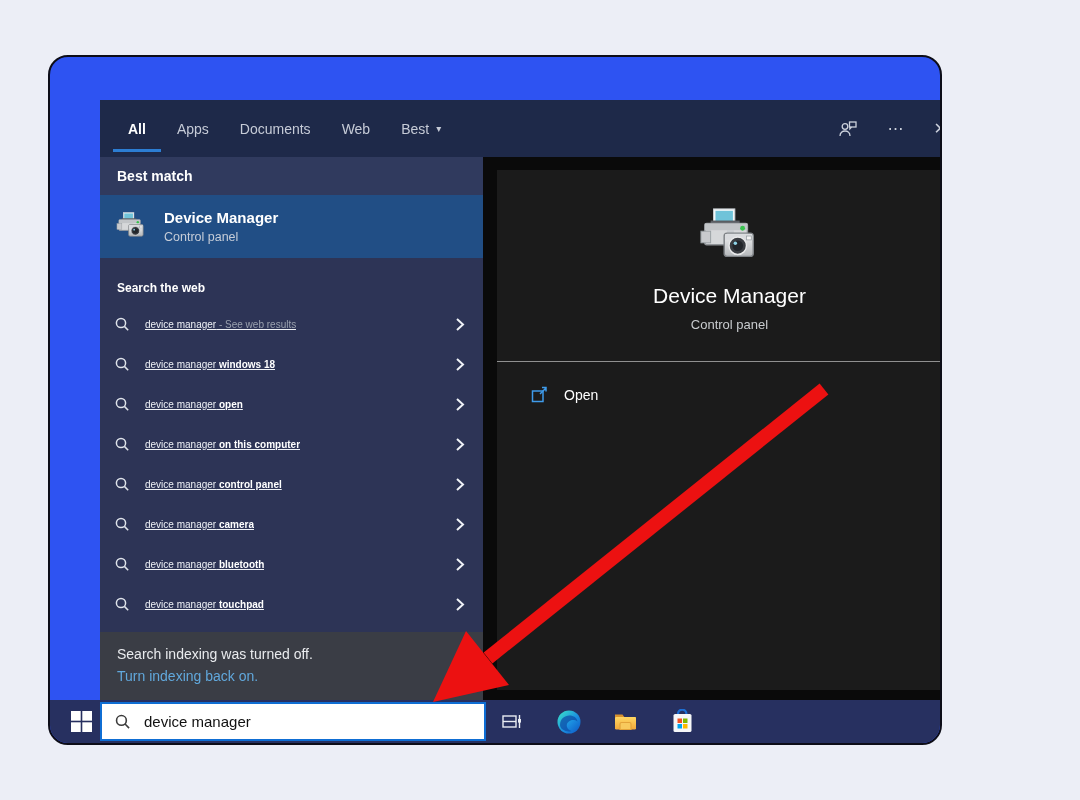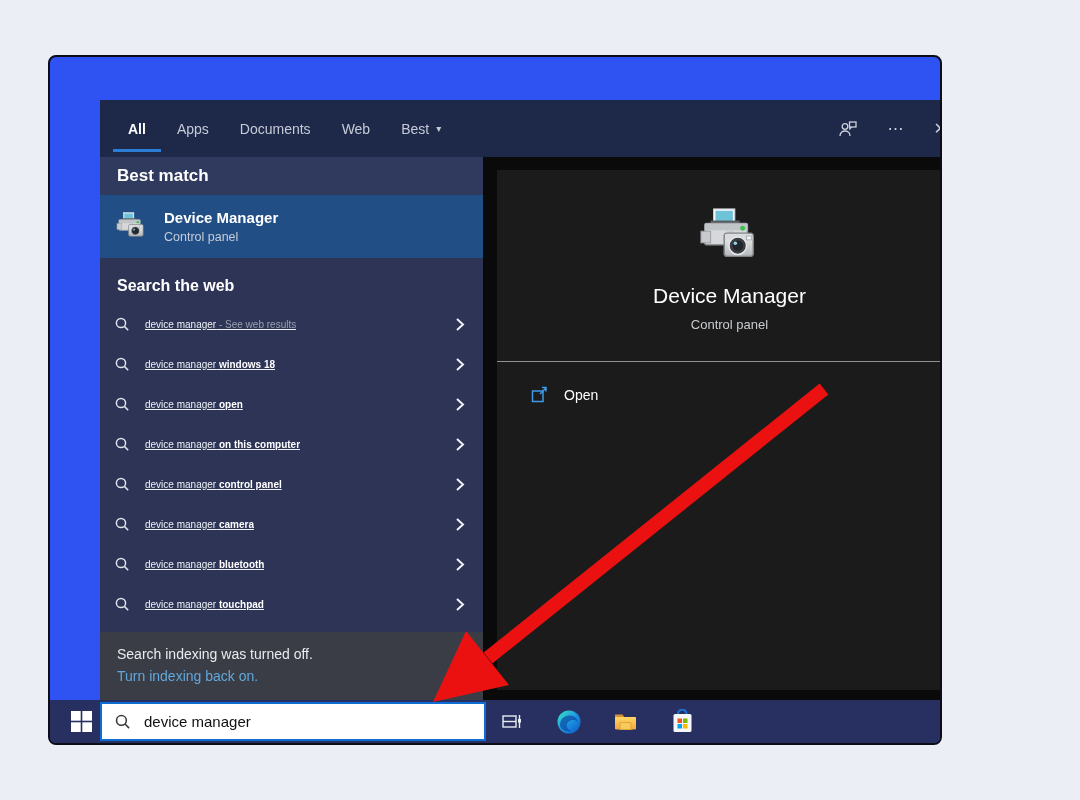--- a/index.html
+++ b/index.html
@@ -3,48 +3,48 @@
 <meta charset="utf-8">
 <style>
   * { margin:0; padding:0; box-sizing:border-box; }
   html,body { width:1080px; height:800px; }
   body { font-family:"Liberation Sans", sans-serif; background:#eceef6; overflow:hidden; }
 
   .page { position:relative; width:1080px; height:800px; background:#eceef6; }
 
   
   .frame { position:absolute; left:48px; top:55px; width:894px; height:690px;
-           background:#2e53f2; border:2px solid #0d0d18; border-radius:8px; overflow:hidden; }
+           background:#2e53f2; border:2px solid #0d0d18; border-radius:20px; overflow:hidden; }
 
   
   .flyout { position:absolute; left:50px; top:43px; width:875px; height:600px; }
 
   .tabbar { position:absolute; left:0; top:0; width:100%; height:57px; background:#1e2949;
             display:flex; align-items:center; padding:0 28px 0 28px; }
   .tab { position:relative; height:100%; display:flex; align-items:center; margin-right:31px;
          font-size:14px; color:#c6cbd7; cursor:default; }
   .tab.active { color:#ffffff; font-weight:700; }
   .tab.active::after { content:""; position:absolute; left:-15px; right:-15px; bottom:5px;
                        height:3px; background:#2c7dd3; }
   .tab .caret { font-size:10px; margin-left:7px; color:#c6cbd7; }
   .tab-icons { margin-left:auto; display:flex; align-items:center; gap:30px; color:#ccd1dc; }
   .tab-icons .glyph { font-size:16px; line-height:1; }
   .tab-icons svg { display:block; }
 
   .left { position:absolute; left:0; top:57px; width:383px; bottom:0; background:#2d3456;
           display:flex; flex-direction:column; color:#eef1f6; }
   .bm-header { height:38px; background:#303a5e; display:flex; align-items:center;
-               padding:0 17px; font-size:17px; font-weight:700; color:#fff; }
+               padding:0 17px; font-size:14px; font-weight:700; color:#fff; }
   .bm-row { height:63px; background:#214e85; display:flex; align-items:center;
             padding:0 16px; gap:17px; cursor:default; }
   .bm-text { display:flex; flex-direction:column; gap:4px; }
   .bm-title { font-size:15px; font-weight:700; color:#fff; }
   .bm-sub { font-size:12.5px; color:#c6cdd8; }
   .web-header { height:46px; display:flex; align-items:flex-end; padding:0 17px 9px;
-                font-size:16px; font-weight:700; color:#fff; }
+                font-size:12px; font-weight:700; color:#fff; }
   .sug { height:40px; display:flex; align-items:center; padding:0 18px 0 14px; font-size:10px;text-decoration:underline; }
   .sug .mag { flex:0 0 auto; margin-right:15px; }
   .sug .txt { white-space:nowrap; overflow:hidden; color:#eef1f6; }
   .sug .sfx { font-weight:700; color:#ffffff; }
   .sug .ann { color:#9aa1ae; }
   .sug .chev { margin-left:auto; flex:0 0 auto; }
   .notice { margin-top:auto; height:68px; background:#3a3d45; padding:11px 17px 0;
             font-size:14px; line-height:22px; color:#e9ebee; }
   .notice .link { color:#61a8dc; cursor:pointer; }
 

